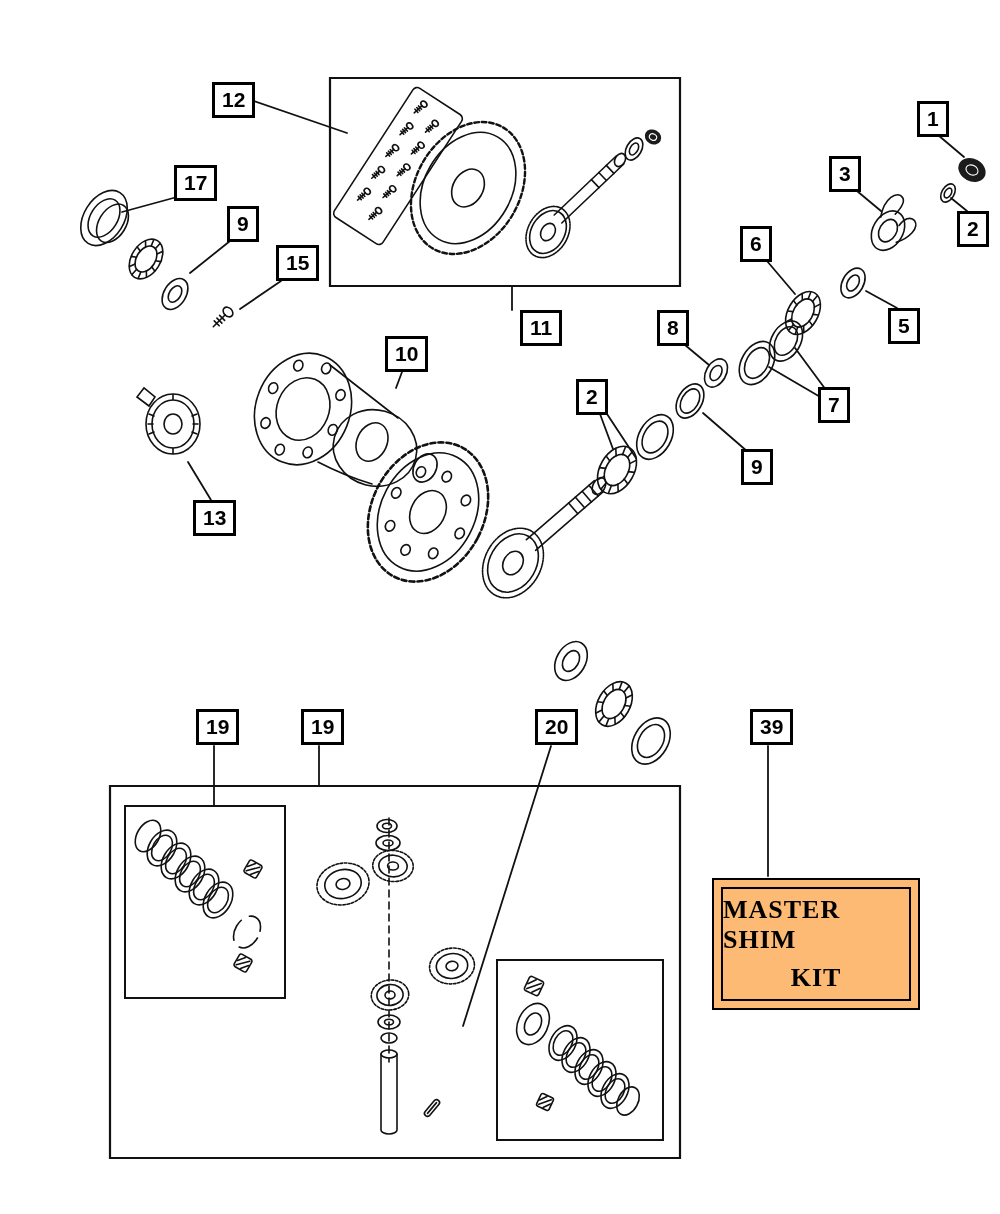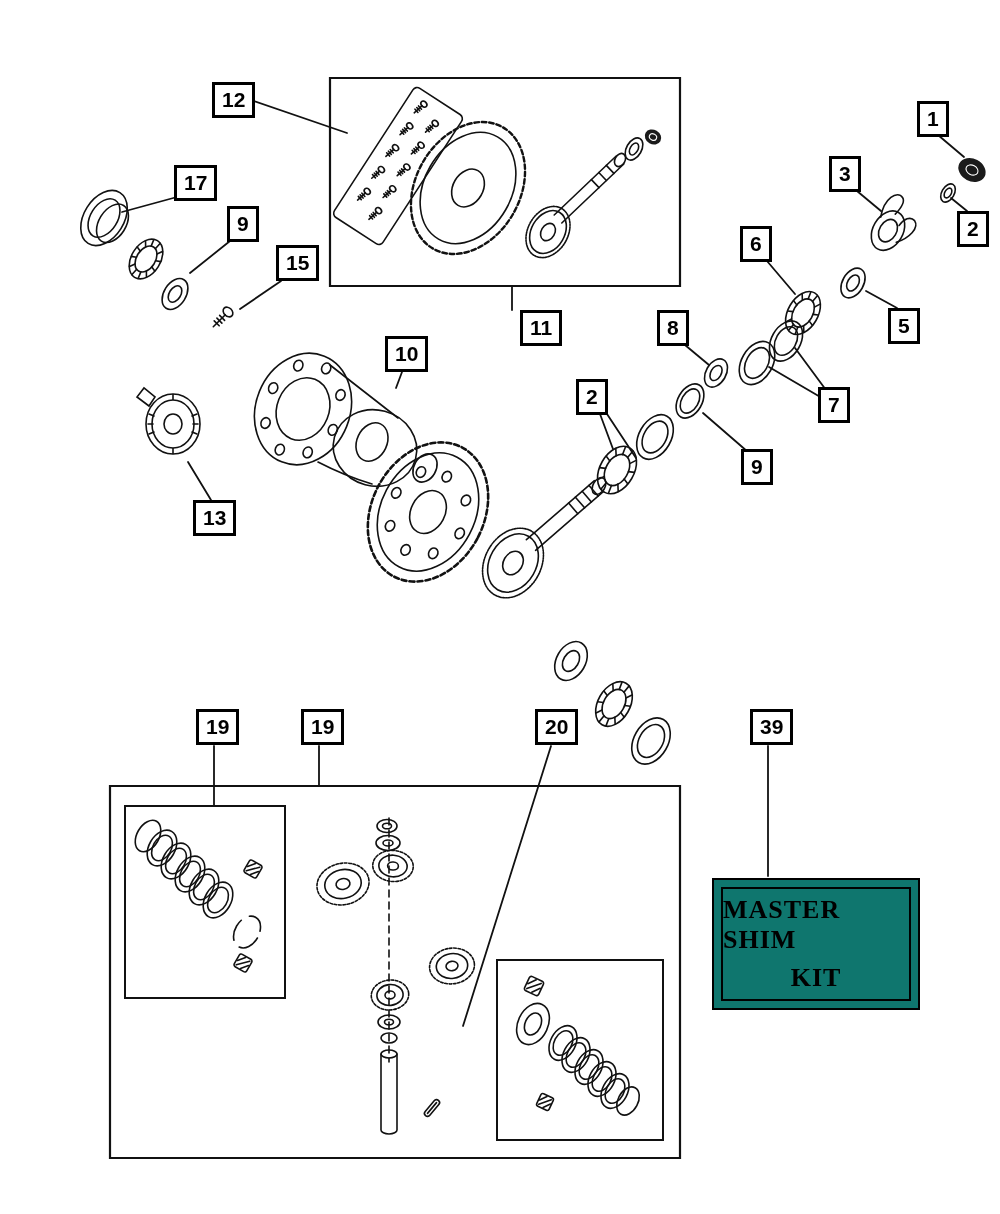--- a/index.html
+++ b/index.html
@@ -12,21 +12,21 @@
 
   .callout {
     position:absolute; box-sizing:border-box;
     border:3.5px solid #000; background:#fff; color:#000;
     font-weight:bold; font-size:21px; line-height:22px;
     padding:4px 7px; min-width:20px; text-align:center;
   }
 
   .shimbox {
     position:absolute; left:712px; top:878px; width:208px; height:132px;
-    box-sizing:border-box; border:2.5px solid #000; background:#0f766e; padding:7px;
+    box-sizing:border-box; border:2.5px solid #000; background:#fdba74; padding:7px;
   }
   .shimbox-inner {
     box-sizing:border-box; width:100%; height:100%; border:2px solid #000;
     display:flex; flex-direction:column; align-items:center; justify-content:center;
     gap:8px; font-family:"Liberation Serif", serif; font-weight:bold;
     font-size:26px; letter-spacing:1px; color:#000;
   }
   .shim-line1 { word-spacing:14px; }
 </style>
 </head>

